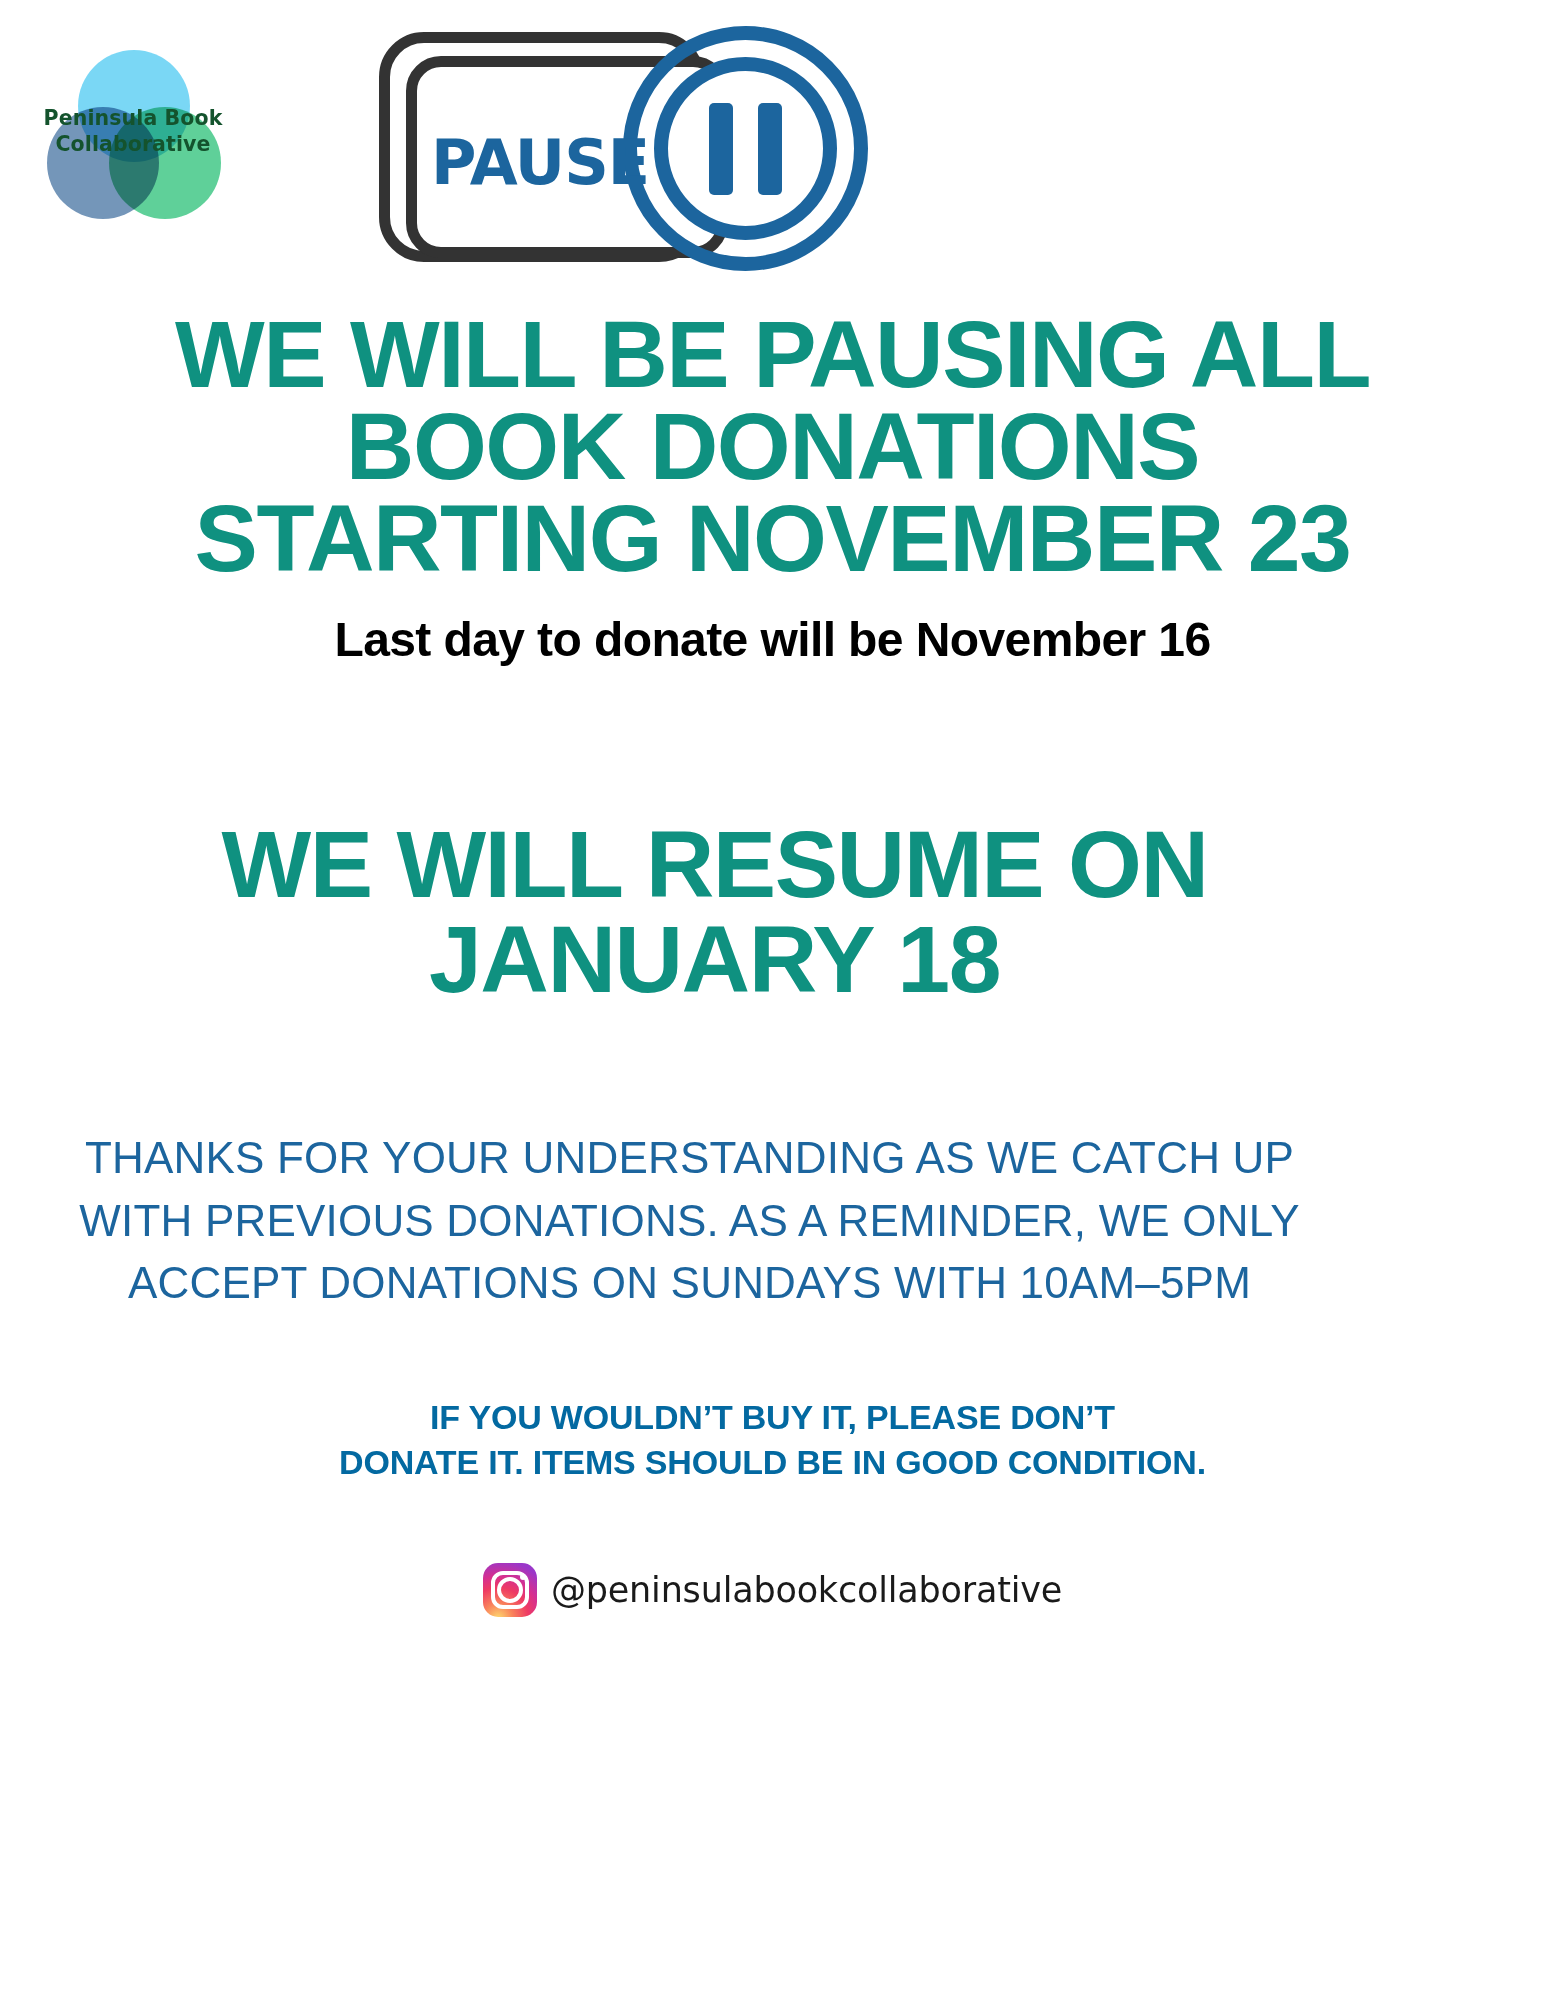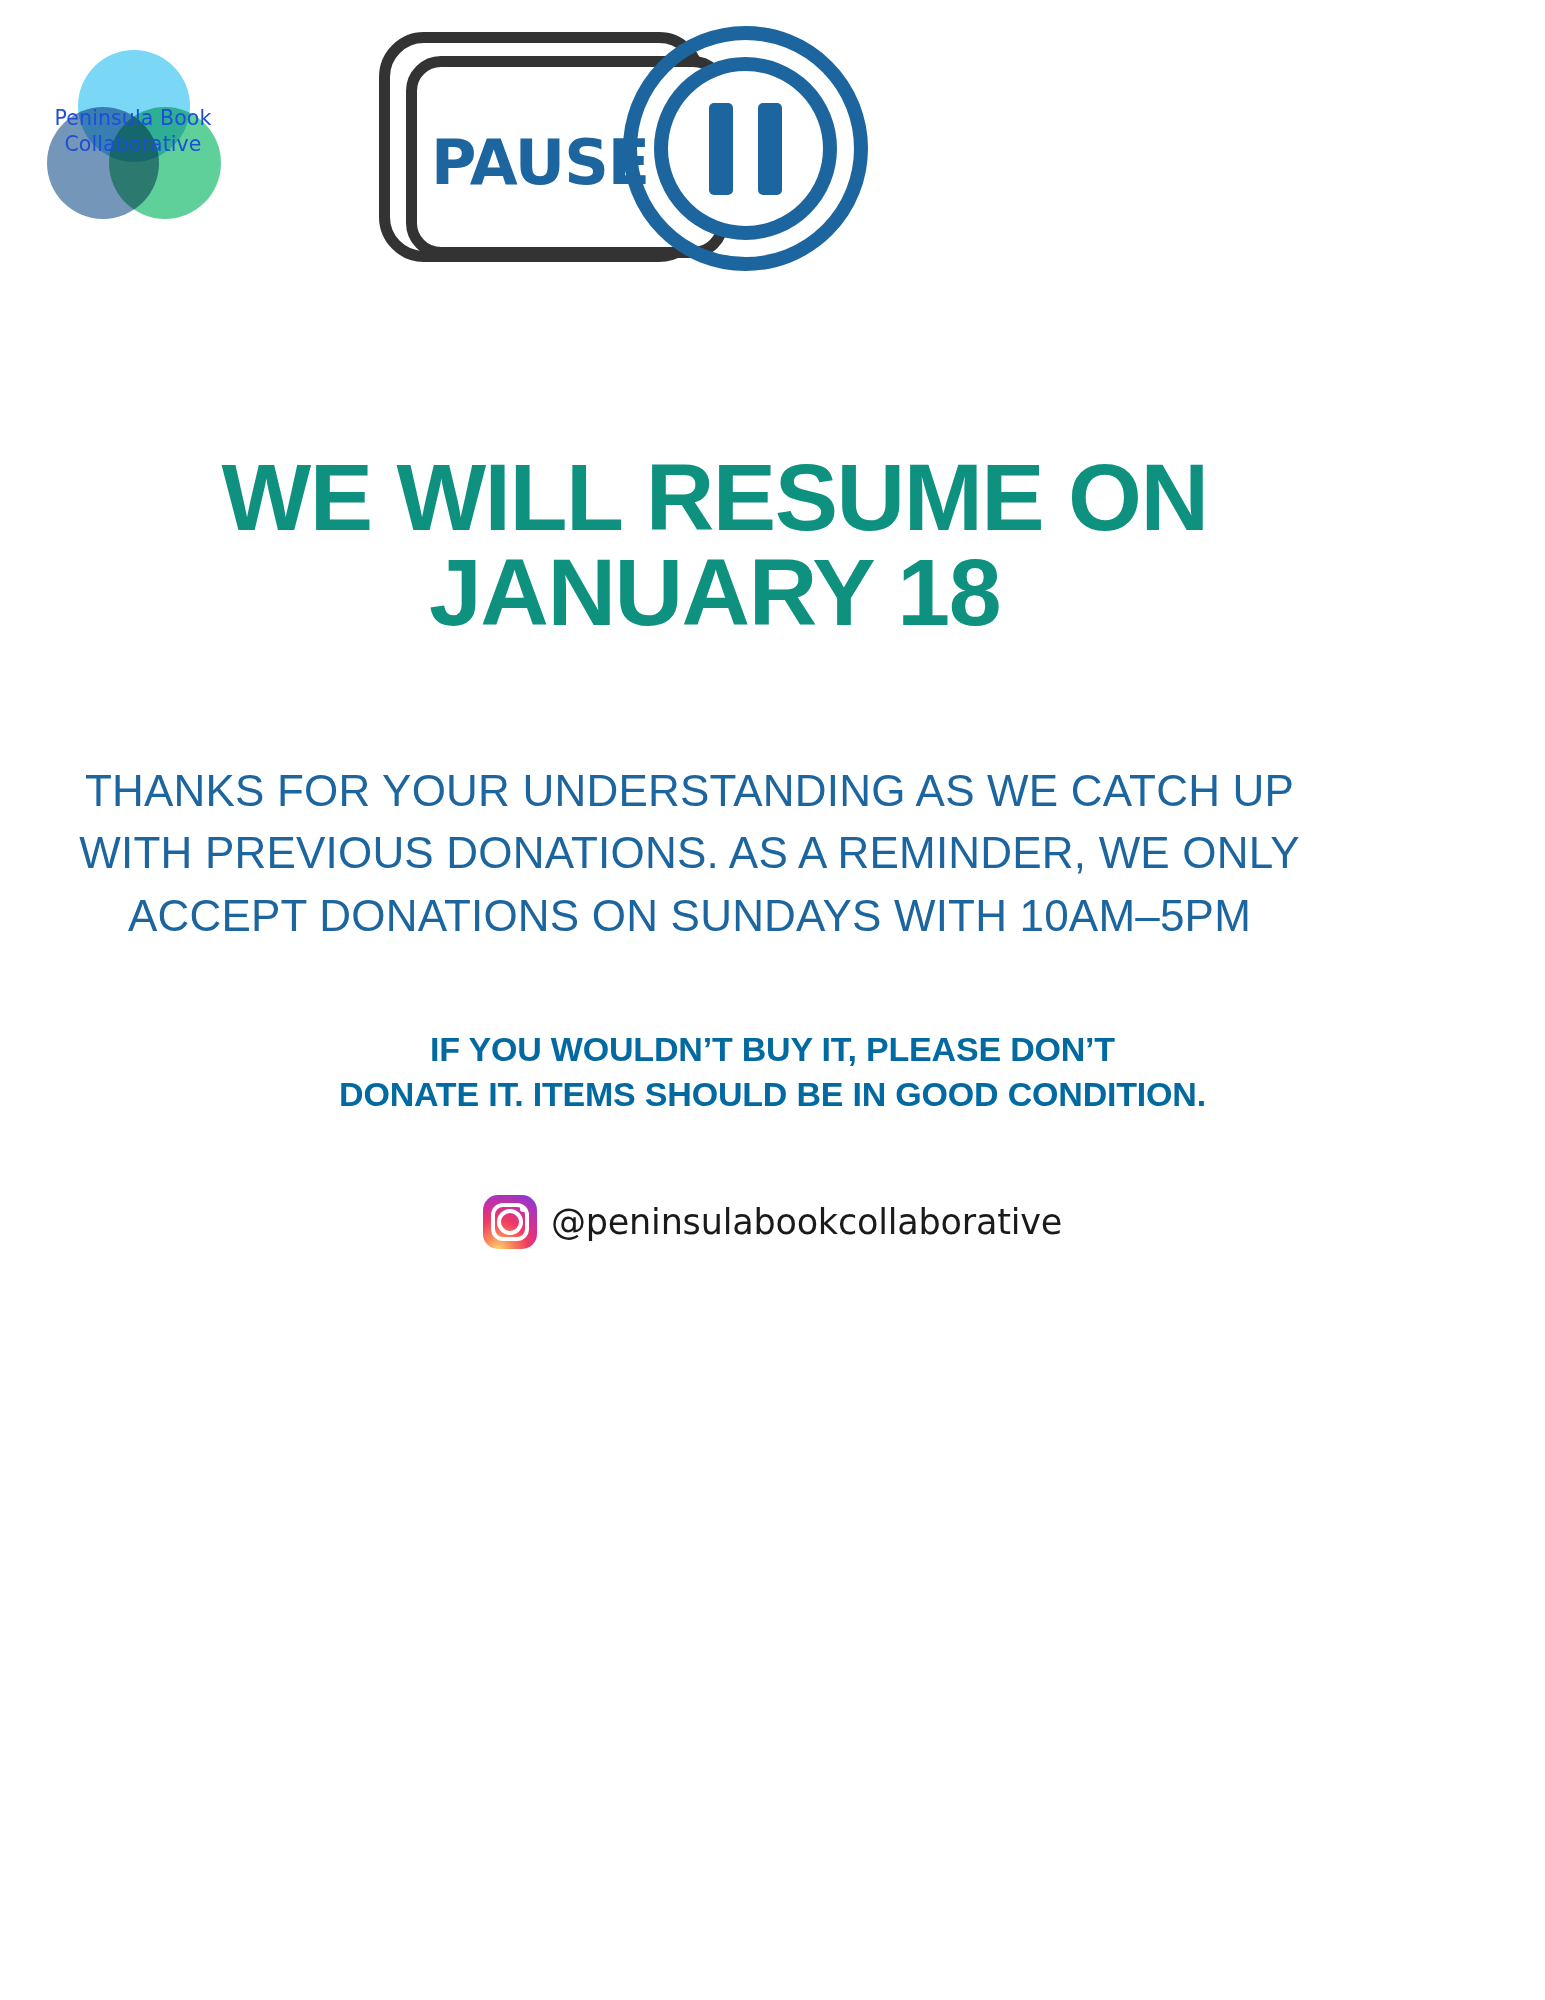--- a/index.html
+++ b/index.html
@@ -58,26 +58,27 @@
     width: 112px; height: 112px;
     left: 81px; top: 85px;
     background: #3bc683;
     opacity: .82;
   }
   .logo-text {
     position: absolute;
     left: 0; top: 83px;
     width: 210px;
     text-align: center;
-    color: #1d4ed8;
+    color: #14532d;
     font-size: 20.5px;
     line-height: 1.28;
     font-family: "DejaVu Sans", sans-serif;
     z-index: 5;
     letter-spacing: .1px;
+    font-weight: bold;
   }
 
   
   .pause-graphic {
     position: absolute;
     left: 373px;
     top: 18px;
     width: 510px;
     height: 260px;
   }
@@ -298,20 +299,26 @@
       <div class="pause-inner-frame"></div>
       <div class="pause-word">PAUSE</div>
       <div class="pause-circle-outer"></div>
       <div class="pause-circle-inner"></div>
       <div class="pause-bar b1"></div>
       <div class="pause-bar b2"></div>
     </div>
 
   </div>
 
+  <div class="headline-block">
+    <div class="headline">WE WILL BE PAUSING ALL</div>
+    <div class="headline">BOOK DONATIONS</div>
+    <div class="headline">STARTING NOVEMBER 23</div>
+    <div class="subheadline">Last day to donate will be November 16</div>
+  </div>
 
   <div class="headline-block-2">
     <div class="headline-2">WE WILL RESUME ON</div>
     <div class="headline-2">JANUARY 18</div>
   </div>
 
   <div class="body-block">
     <div class="body-line">THANKS FOR YOUR UNDERSTANDING AS WE CATCH UP</div>
     <div class="body-line">WITH PREVIOUS DONATIONS. AS A REMINDER, WE ONLY</div>
     <div class="body-line">ACCEPT DONATIONS ON SUNDAYS WITH 10AM–5PM</div>

